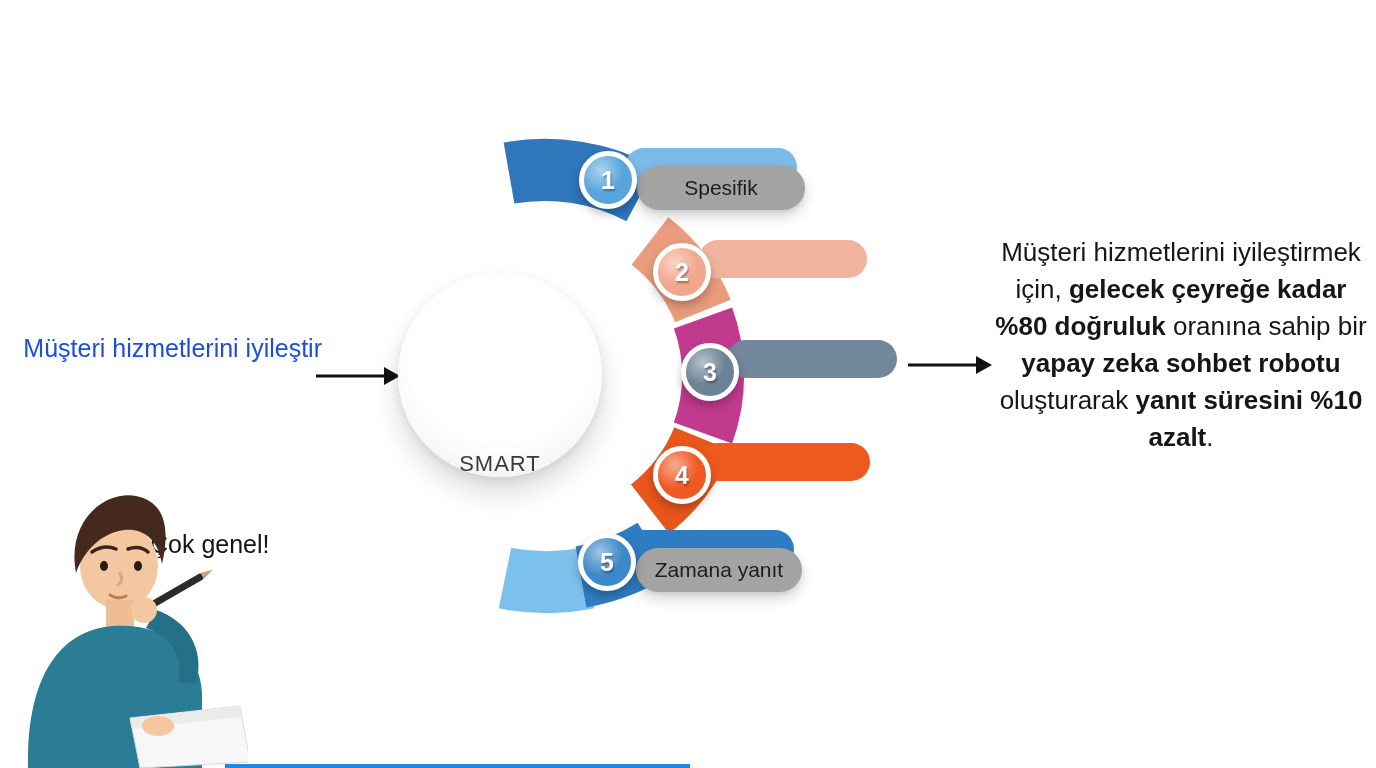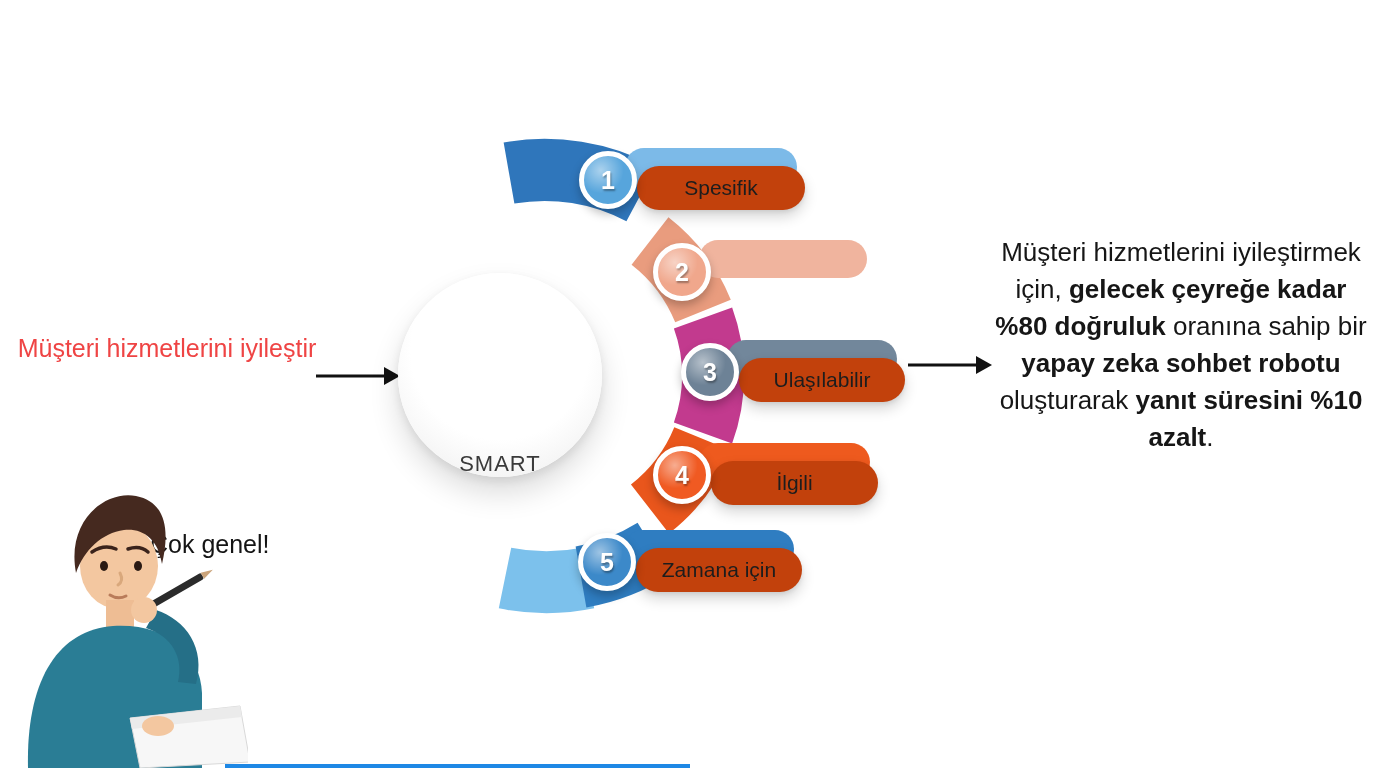--- a/index.html
+++ b/index.html
@@ -5,21 +5,21 @@
   html,body{margin:0;padding:0;}
   body{
     width:1376px;height:768px;position:relative;overflow:hidden;
     background:#ffffff;
     font-family:"Liberation Sans", sans-serif;
   }
 
   
   .goal{
     position:absolute;left:12px;top:330px;width:310px;
-    text-align:center;font-size:25px;line-height:36px;color:#ef4444;
+    text-align:right;font-size:25px;line-height:36px;color:#1d4ed8;
   }
 
   
   .arrow{position:absolute;pointer-events:none;}
 
   
   .circle{
     position:absolute;left:398px;top:273px;width:204px;height:204px;border-radius:50%;
     background:radial-gradient(circle at 50% 38%, #ffffff 55%, #ebebeb 100%);
     box-shadow:0 16px 30px rgba(0,0,0,.14), 0 4px 10px rgba(0,0,0,.08);
@@ -31,21 +31,21 @@
   .ring{position:absolute;left:0;top:0;pointer-events:none;}
 
   
   .step{position:absolute;height:74px;}
   .step .band{
     position:absolute;left:46px;top:8px;right:8px;height:38px;border-radius:19px;
     background:var(--band,#999);
   }
   .step .pill{
     position:absolute;left:58px;top:26px;right:0;height:44px;border-radius:22px;
-    background:#c2410c;
+    background:#a3a3a3;
     box-shadow:0 7px 14px rgba(0,0,0,.16), 0 2px 4px rgba(0,0,0,.08);
     display:flex;align-items:center;justify-content:center;
   }
   .step .pill span{font-size:21px;color:#1d1d1d;}
   .step .badge{
     position:absolute;left:0;top:11px;width:58px;height:58px;border-radius:50%;
     box-sizing:border-box;border:5px solid #ffffff;
     background:radial-gradient(circle at 35% 30%, rgba(255,255,255,.5), rgba(255,255,255,0) 50%), var(--badge,#666);
     box-shadow:0 5px 10px rgba(0,0,0,.25);
     display:flex;align-items:center;justify-content:center;
@@ -109,42 +109,36 @@
 
 <div class="step step2" style="--badge: #f0a78c; --band: #f0b49e;">
   <div class="band"></div>
   <div class="badge">
     <span>2</span>
   </div>
 </div>
 
 <div class="step step3" style="--badge: #6d8296; --band: #72879b;">
   <div class="band"></div>
-  <div class="pill">
-    <span>Ulaşılabilir</span>
-  </div>
   <div class="badge">
     <span>3</span>
   </div>
 </div>
 
 <div class="step step4" style="--badge: #f05a22; --band: #ee5a1e;">
   <div class="band"></div>
-  <div class="pill">
-    <span>İlgili</span>
-  </div>
   <div class="badge">
     <span>4</span>
   </div>
 </div>
 
 <div class="step step5" style="--badge: #3c89c9; --band: #2f7dc1;">
   <div class="band"></div>
   <div class="pill">
-    <span>Zamana için</span>
+    <span>Zamana yanıt</span>
   </div>
   <div class="badge">
     <span>5</span>
   </div>
 </div>
 
 <svg class="arrow" style="left:908px;top:352px;" width="84" height="26">
   <line x1="0" y1="13" x2="68" y2="13" stroke="#111" stroke-width="3"></line>
   <polygon points="68,4 84,13 68,22" fill="#111"></polygon>
 </svg>

